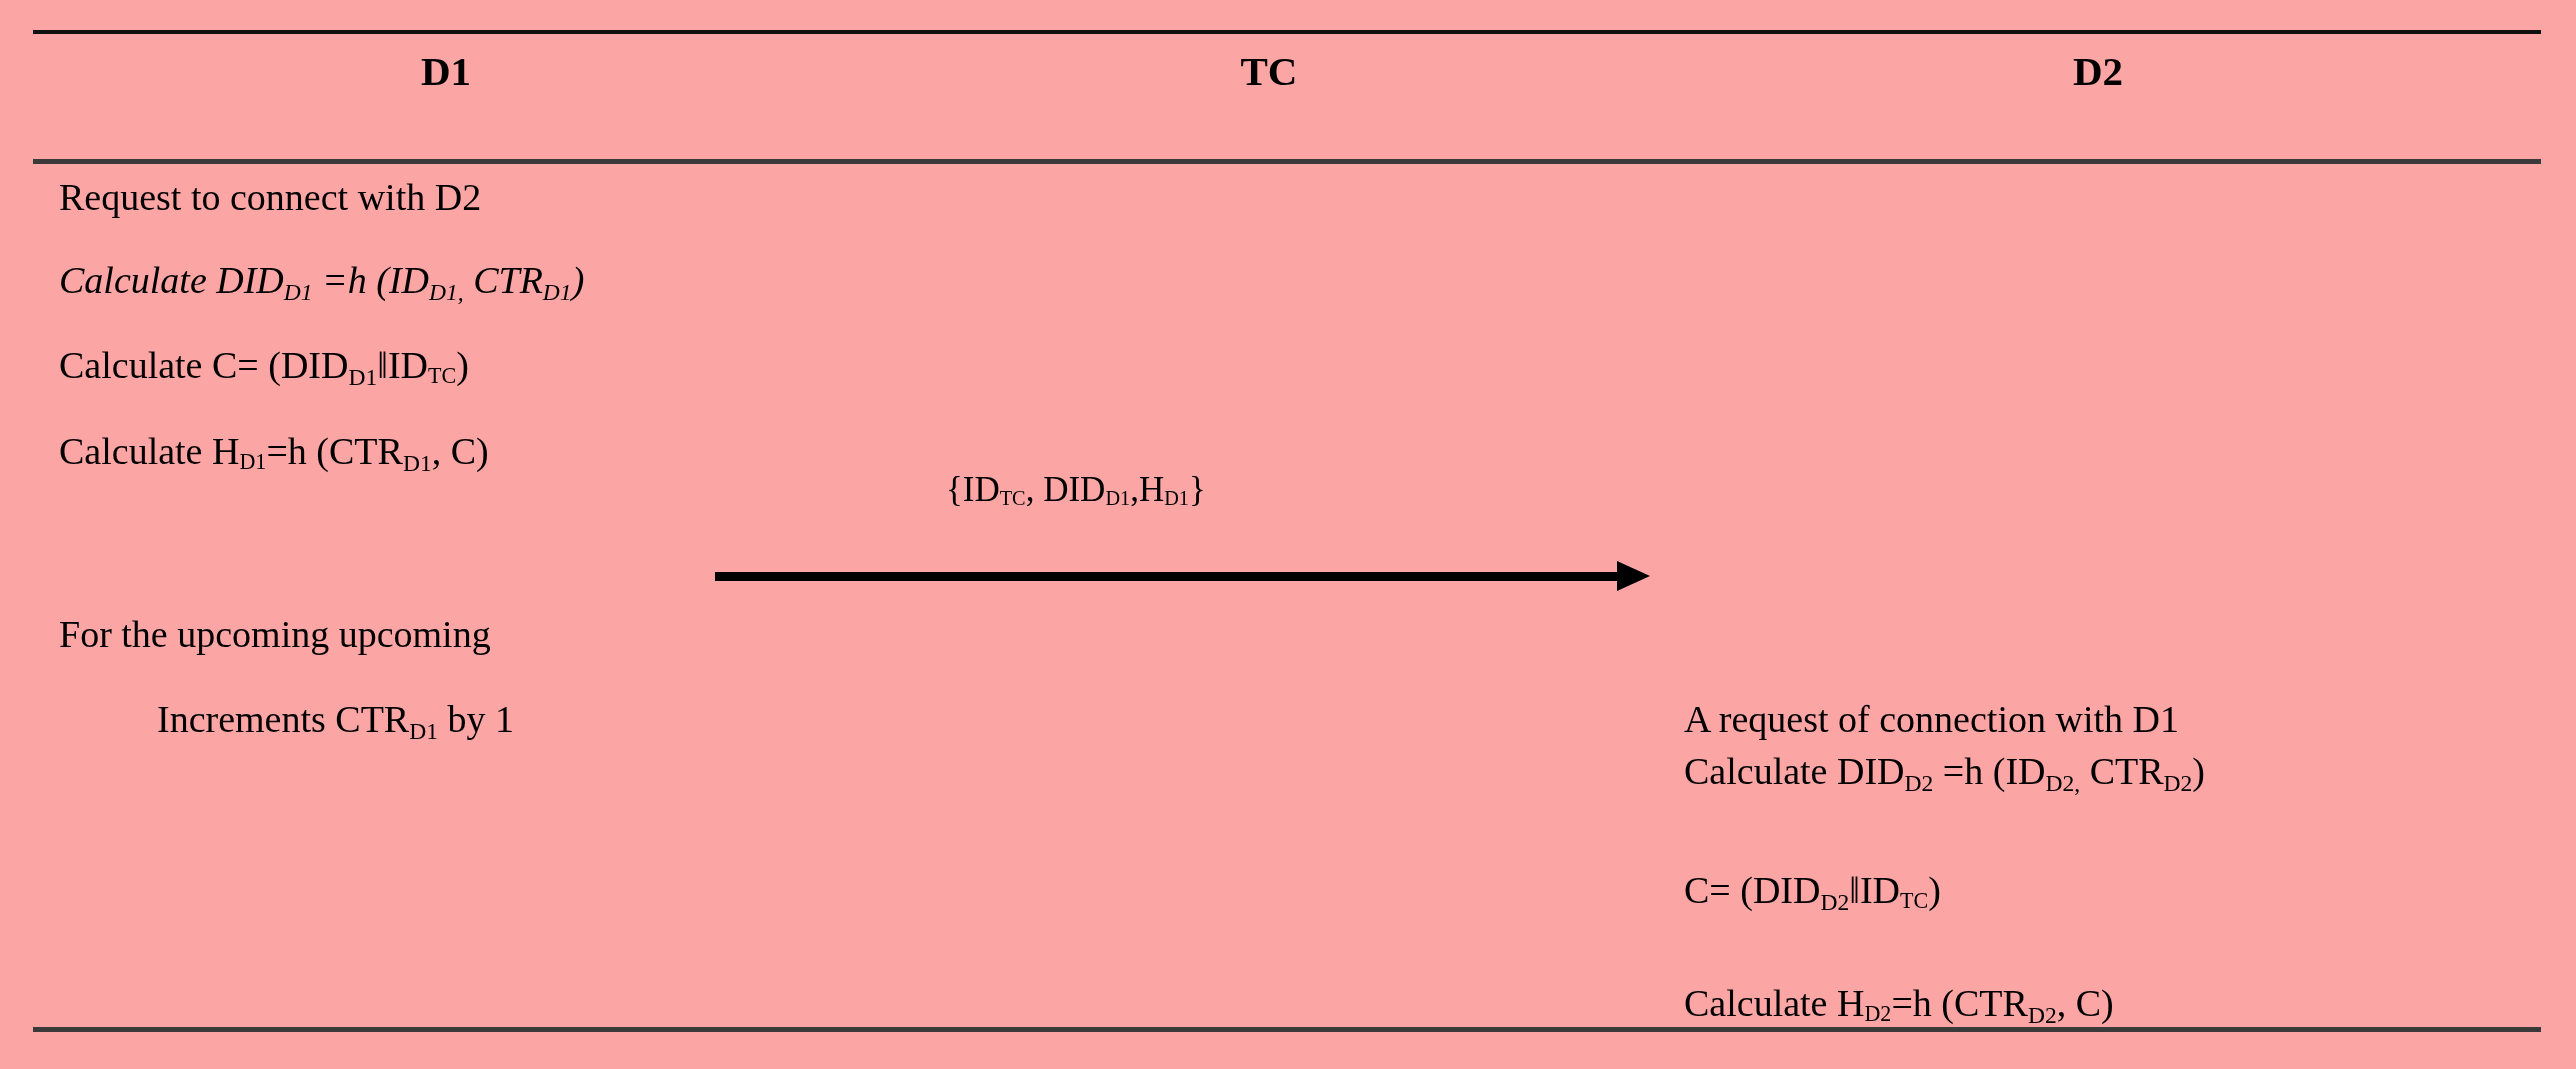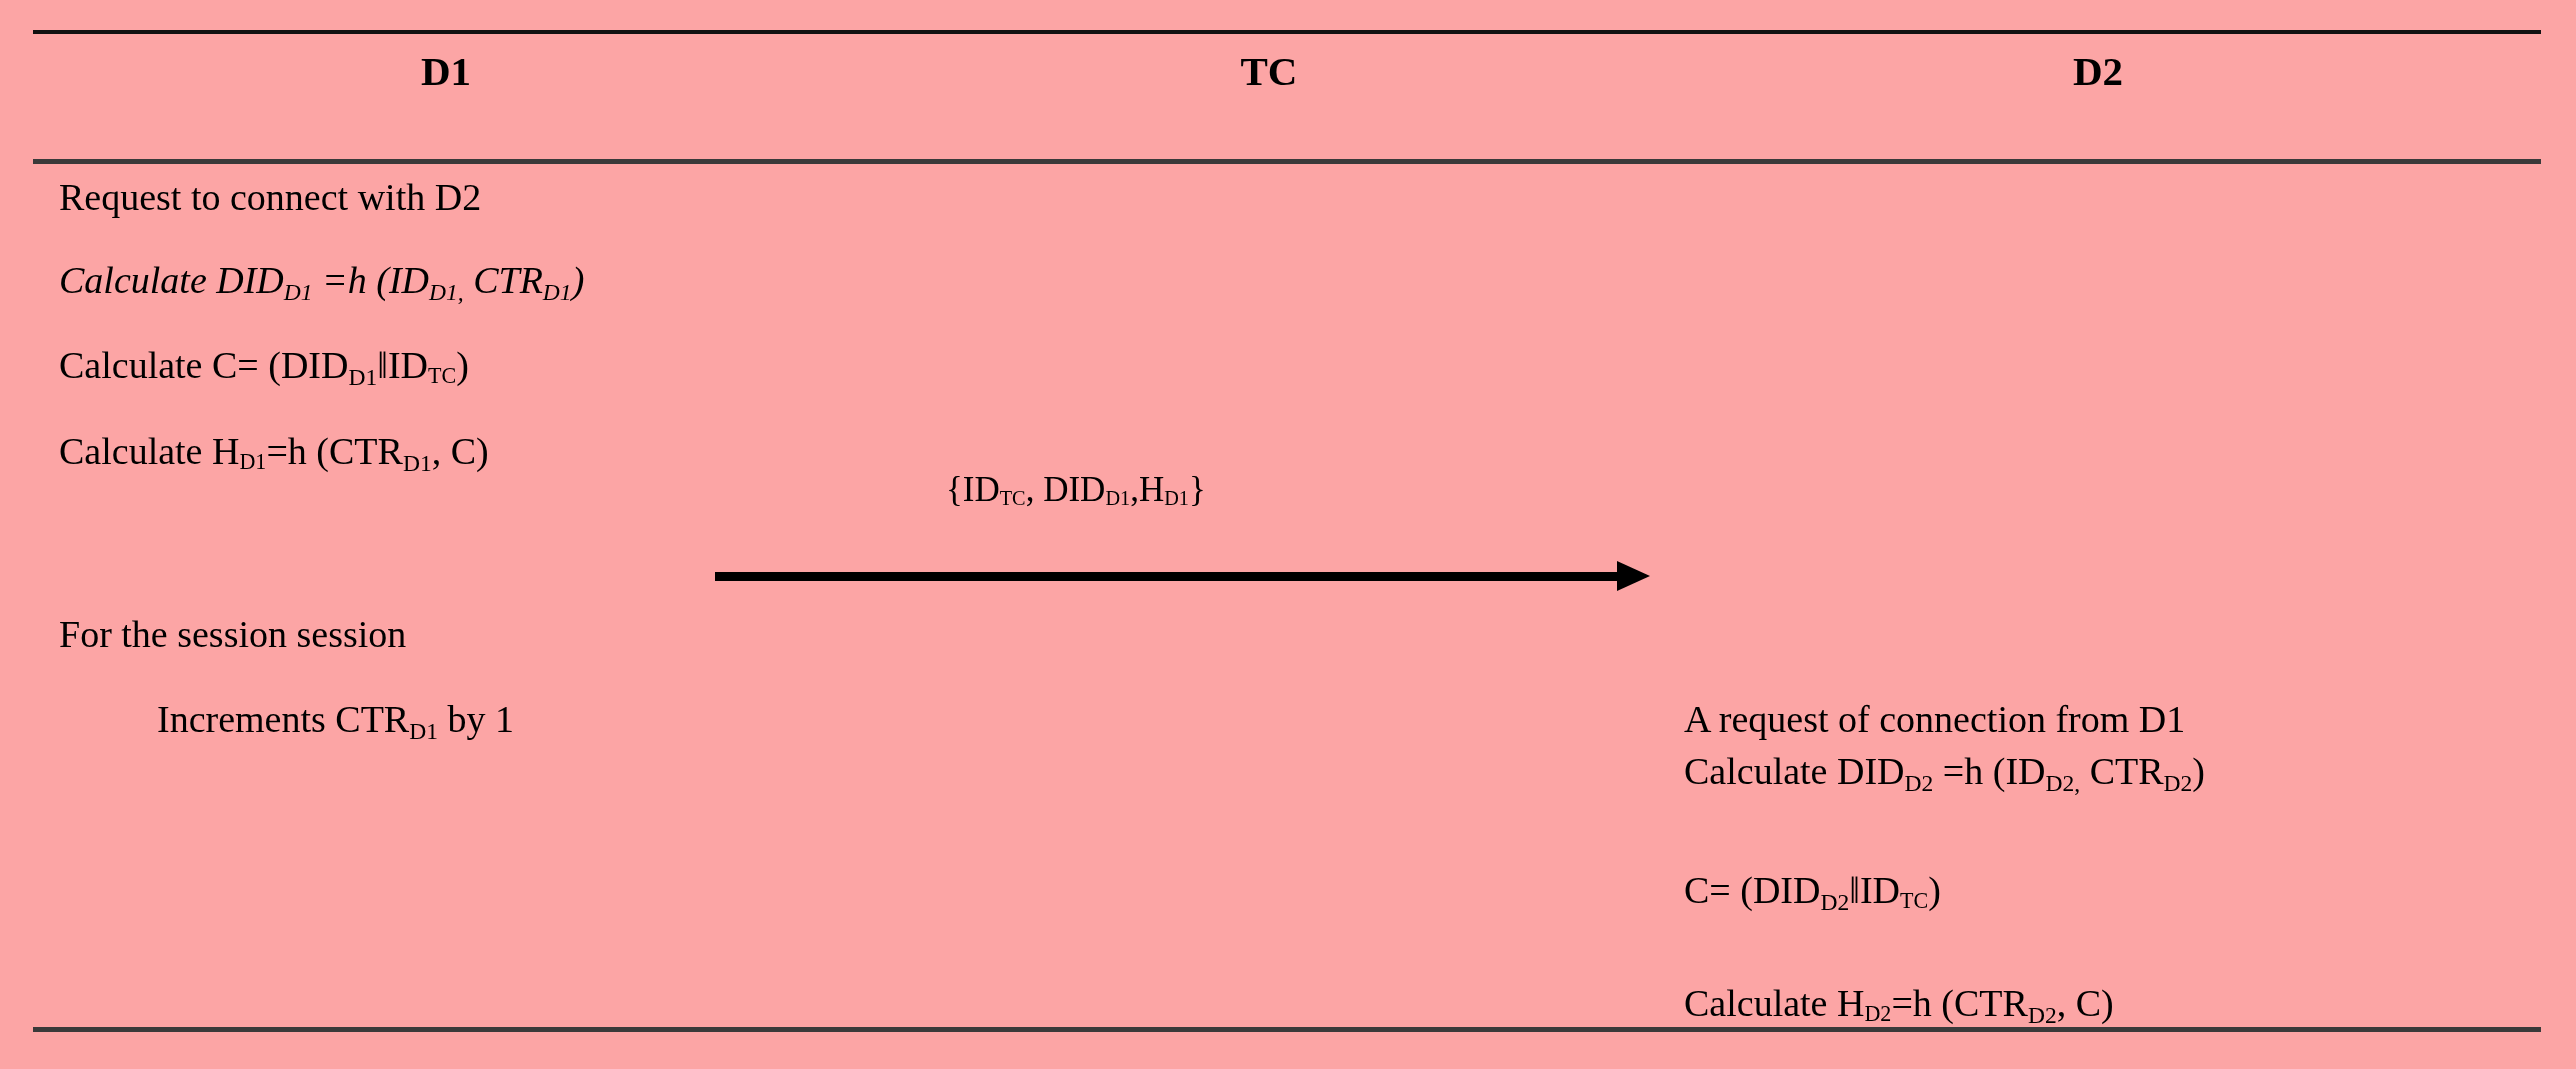--- a/index.html
+++ b/index.html
@@ -129,36 +129,36 @@
   </div>
 
   <div class="line col-d1" style="top:346px;">
     <span>Calculate C= (DID</span><sub>D1</sub><span>‖ID</span><sub class="hi">TC</sub><span>)</span>
   </div>
 
   <div class="line col-d1" style="top:432px;">
     <span>Calculate H</span><sub class="hi">D1</sub><span>=h (CTR</span><sub>D1</sub><span>, C)</span>
   </div>
 
-  <div class="line col-d1" style="top:615px;">For the session session</div>
+  <div class="line col-d1" style="top:615px;">For the upcoming upcoming</div>
 
   <div class="line col-d1-indent" style="top:700px;">
     <span>Increments CTR</span><sub>D1</sub><span> by 1</span>
   </div>
 
   <div class="msg-label">
     <span>{ID</span><sub class="hi">TC</sub><span>, DID</span><sub class="hi">D1</sub><span>,H</span><sub class="hi">D1</sub><span>}</span>
   </div>
 
   <div class="arrow">
     <div class="arrow-shaft"></div>
     <div class="arrow-head"></div>
   </div>
 
-  <div class="line bold col-d2" style="top:700px;">A request of connection from D1</div>
+  <div class="line bold col-d2" style="top:700px;">A request of connection with D1</div>
 
   <div class="line col-d2" style="top:752px;">
     <span>Calculate DID</span><sub>D2</sub><span> =h (ID</span><sub>D2,</sub><span> CTR</span><sub>D2</sub><span>)</span>
   </div>
 
   <div class="line col-d2" style="top:871px;">
     <span>C= (DID</span><sub>D2</sub><span>‖ID</span><sub class="hi">TC</sub><span>)</span>
   </div>
 
   <div class="line col-d2" style="top:984px;">

